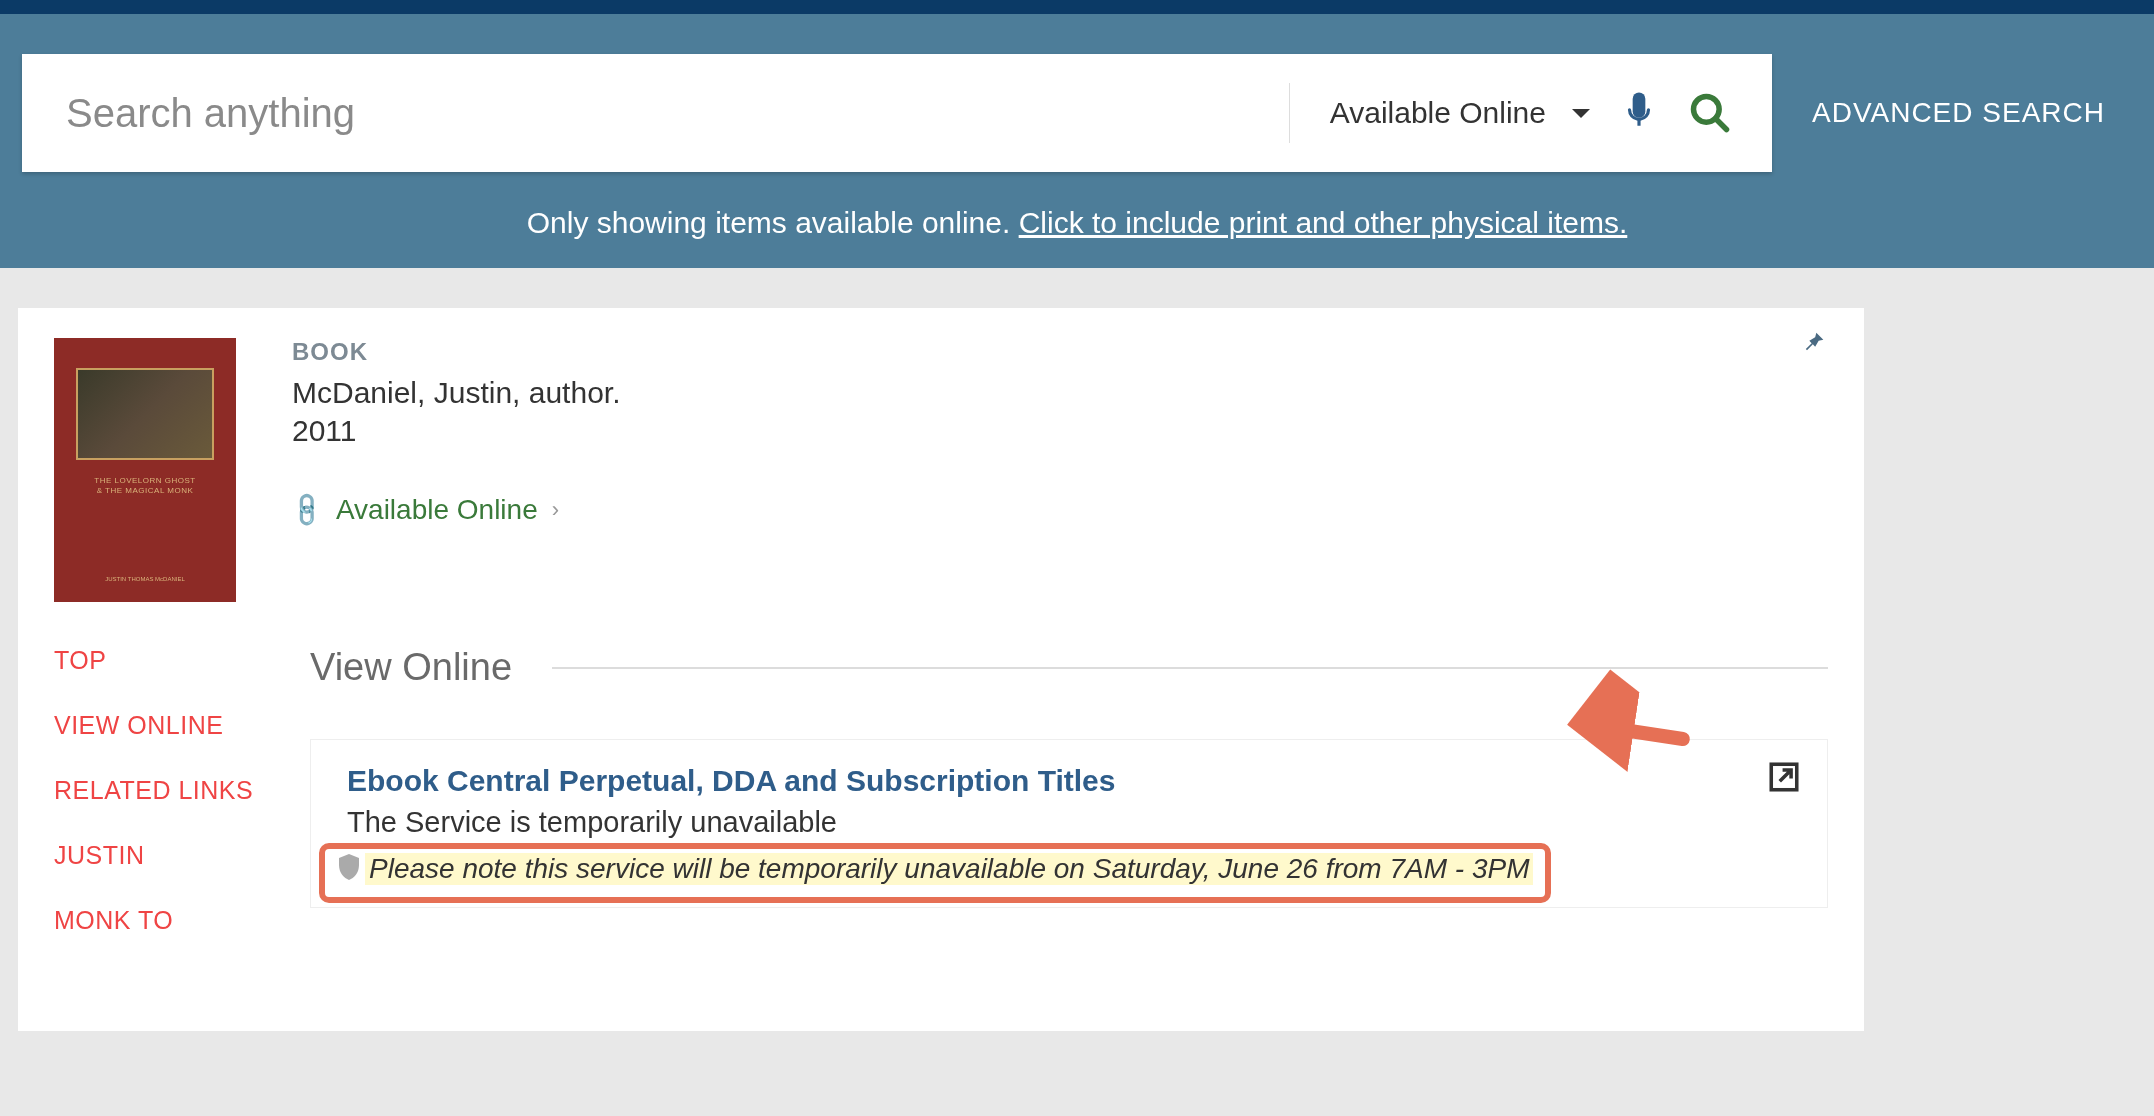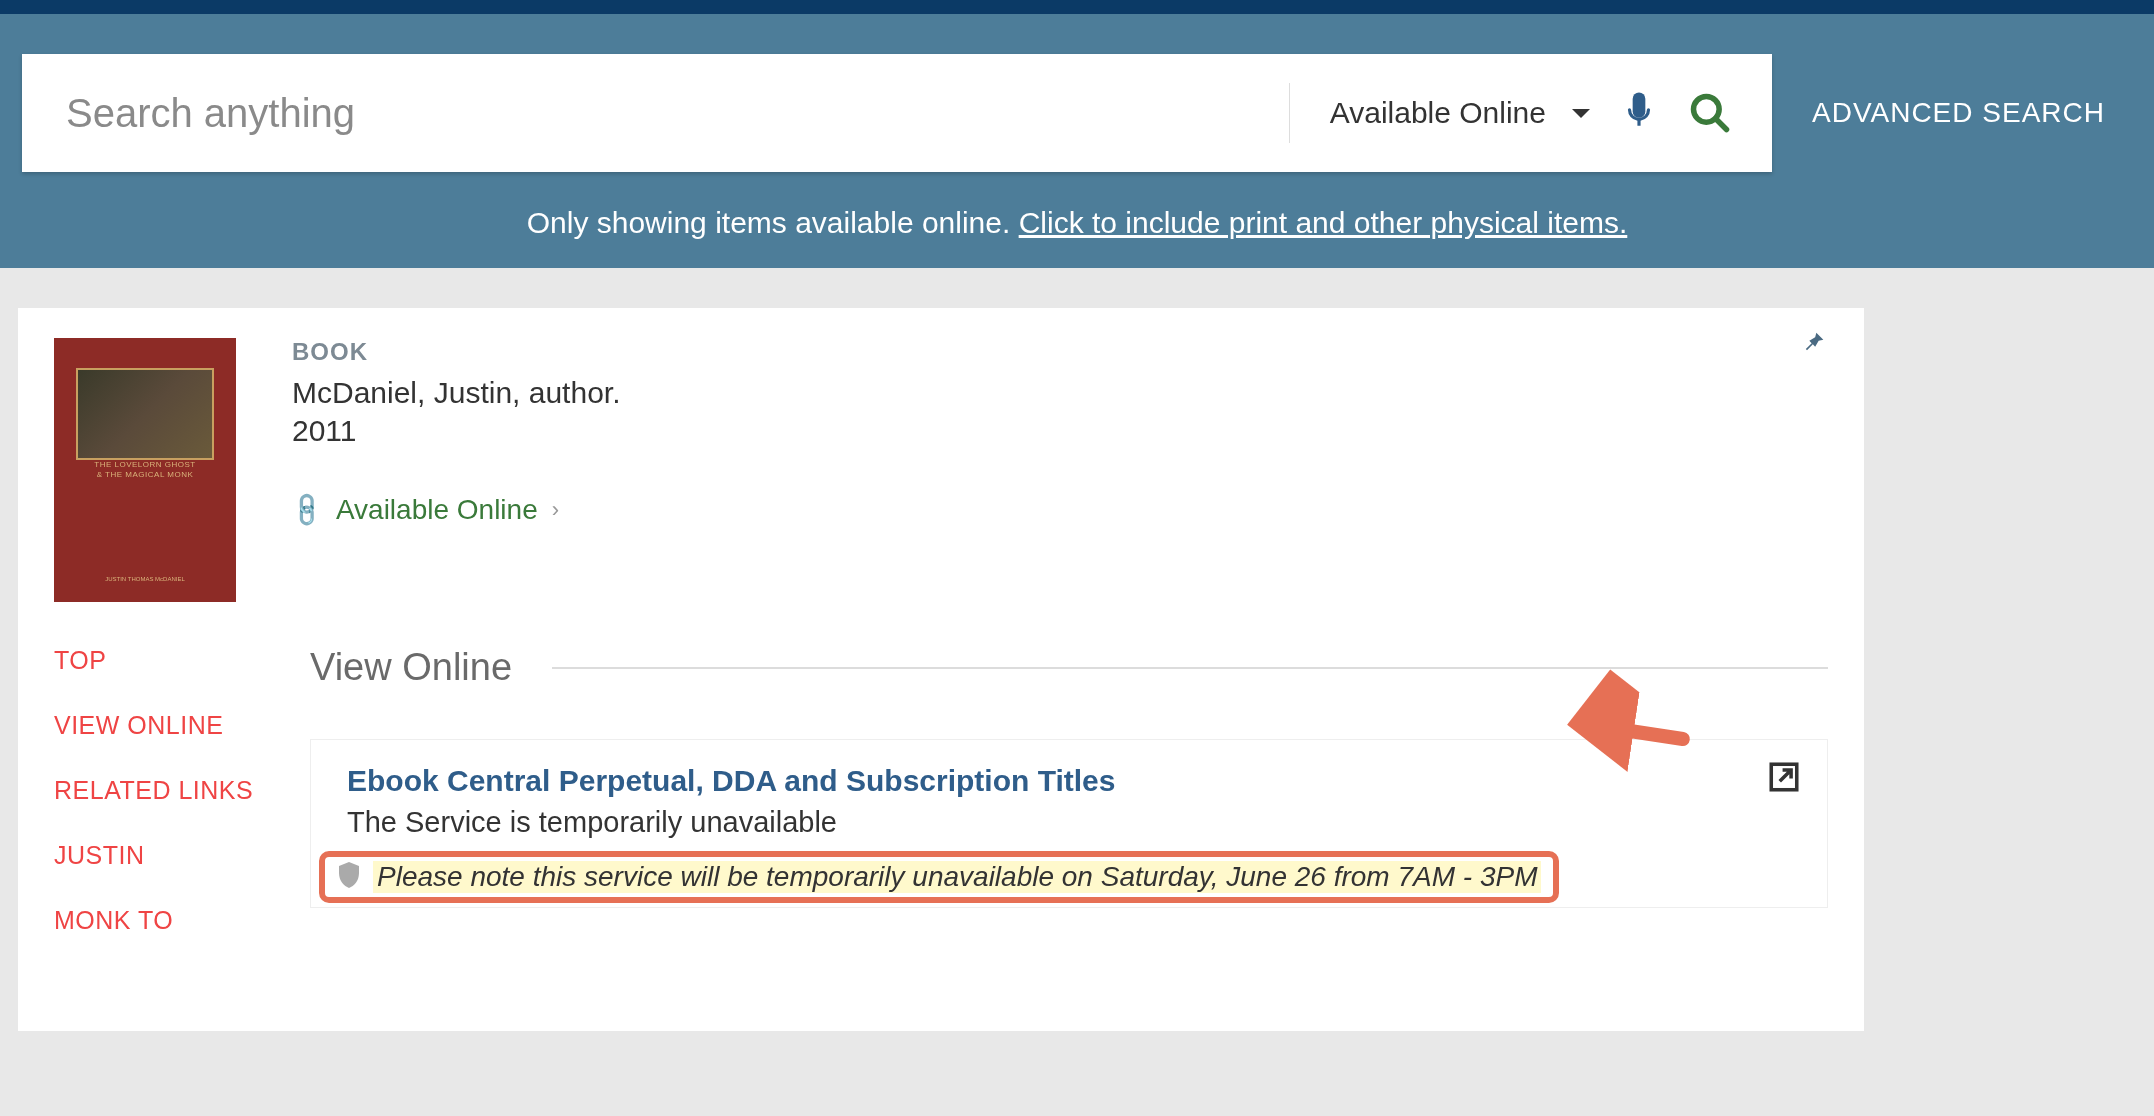--- a/index.html
+++ b/index.html
@@ -107,21 +107,21 @@
     flex-shrink: 0;
   }
   .cover-art {
     position: absolute;
     top: 30px; left: 22px; right: 22px; height: 92px;
     background: linear-gradient(135deg, #3a3a2a 0%, #5a4a3a 50%, #6a5a3a 100%);
     border: 2px solid #c8a060;
   }
   .cover-title {
     position: absolute;
-    top: 122px; left: 0; right: 0;
+    top: 138px; left: 0; right: 0;
     text-align: center;
     color: #d9b37a;
     font-size: 8px;
     line-height: 1.3;
     letter-spacing: 0.5px;
   }
   .cover-bottom {
     position: absolute;
     bottom: 20px; left: 0; right: 0;
     text-align: center;
@@ -228,26 +228,26 @@
     font-weight: 600;
   }
   .service-unavail {
     color: #333;
     font-size: 29px;
     margin-top: 8px;
   }
   .service-note-wrap {
     border: 6px solid #e67055;
     border-radius: 10px;
-    padding: 4px 12px 4px 12px;
-    margin-top: 12px;
+    padding: 4px 12px 12px 12px;
+    margin-top: 4px;
     margin-left: -28px;
     display: inline-flex;
     align-items: center;
-    gap: 12px;
+    gap: 4px;
     position: relative;
   }
   .shield {
     color: #aaa;
   }
   .service-note {
     font-style: italic;
     background: #fff9cc;
     color: #333;
     font-size: 28px;

